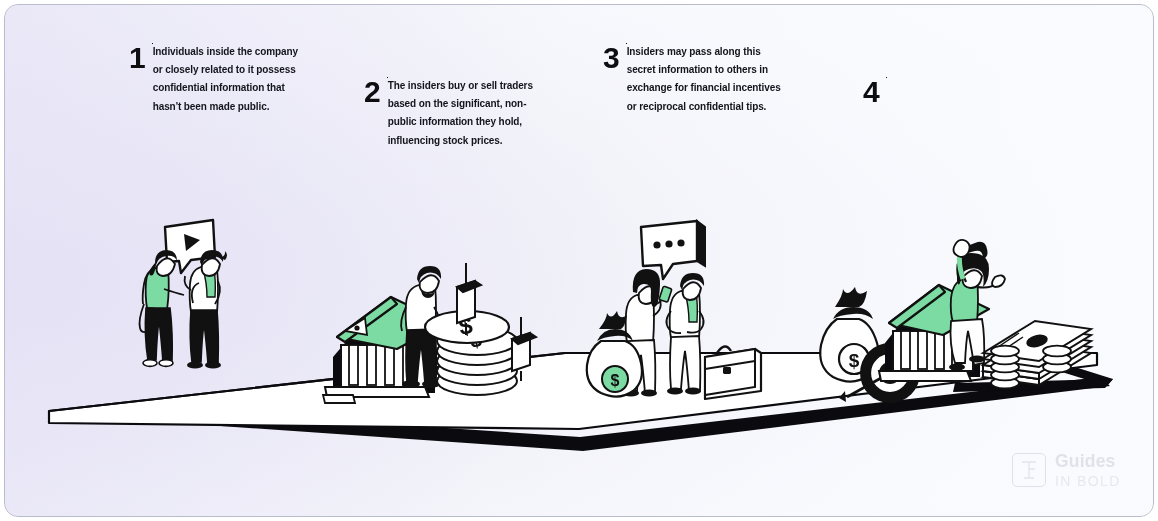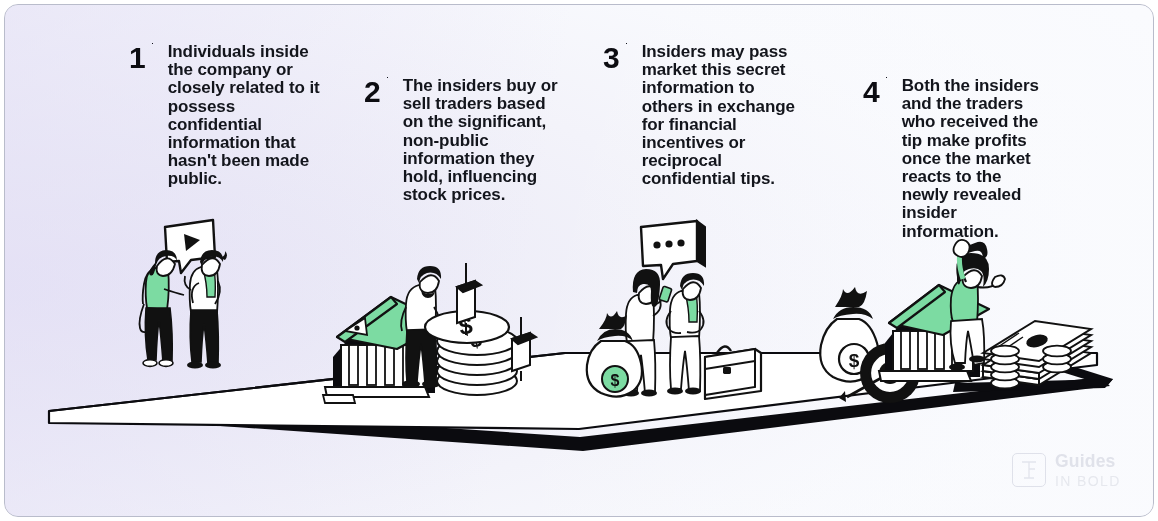--- a/index.html
+++ b/index.html
@@ -33,22 +33,22 @@
   .step{position:absolute;display:flex;align-items:flex-start;}
   .step .num{
     font-size:30px;font-weight:bold;color:#0d0d12;
     line-height:1;letter-spacing:-1px;
     margin-right:7px;
   }
   .step .rule{
     width:1px;background:#11131b;align-self:stretch;flex:0 0 1px;
   }
   .step .txt{
-    margin-left:15px;
-    font-size:17px;line-height:18.2px;
+    margin-left:0;
+    font-size:10px;line-height:18.2px;
     color:#13151c;font-weight:bold;
     letter-spacing:-0.1px;
   }
   #step1{left:124px;top:38px;}
   #step1 .rule{height:248px;}
   #step2{left:359px;top:72px;}
   #step2 .rule{height:240px;}
   #step3{left:598px;top:38px;}
   #step3 .rule{height:206px;}
   #step4{left:858px;top:72px;}
@@ -341,29 +341,28 @@
           <div class="rule"></div>
         </div>
       <div class="txt" style="width:155px">The insiders buy or sell traders based on the significant, non-public information they hold, influencing stock prices.</div>
     </div>
 
     <div class="step" id="step3">
       <div class="num">3</div>
       <div class="rule-wrap">
           <div class="rule"></div>
         </div>
-      <div class="txt" style="width:155px">Insiders may pass market this secret information to others in exchange for financial incentives or reciprocal confidential tips.</div>
+      <div class="txt" style="width:155px">Insiders may pass along this secret information to others in exchange for financial incentives or reciprocal confidential tips.</div>
     </div>
 
     <div class="step" id="step4">
       <div class="num">4</div>
       <div class="rule-wrap">
           <div class="rule"></div>
         </div>
-      <div class="txt" style="width:150px">Both the insiders and the traders who received the tip make profits once the market reacts to the newly revealed insider information.</div>
     </div>
 
     <div class="logo">
       <div class="mark">
         <svg width="20" height="22" viewBox="0 0 20 22">
           <g stroke="#e2e4ec" stroke-width="1.3" fill="none">
             <path d="M3,3 L17,3"></path>
             <path d="M10,3 L10,19"></path>
             <path d="M10,10 L16,10"></path>
             <path d="M5,19 L15,19"></path>

